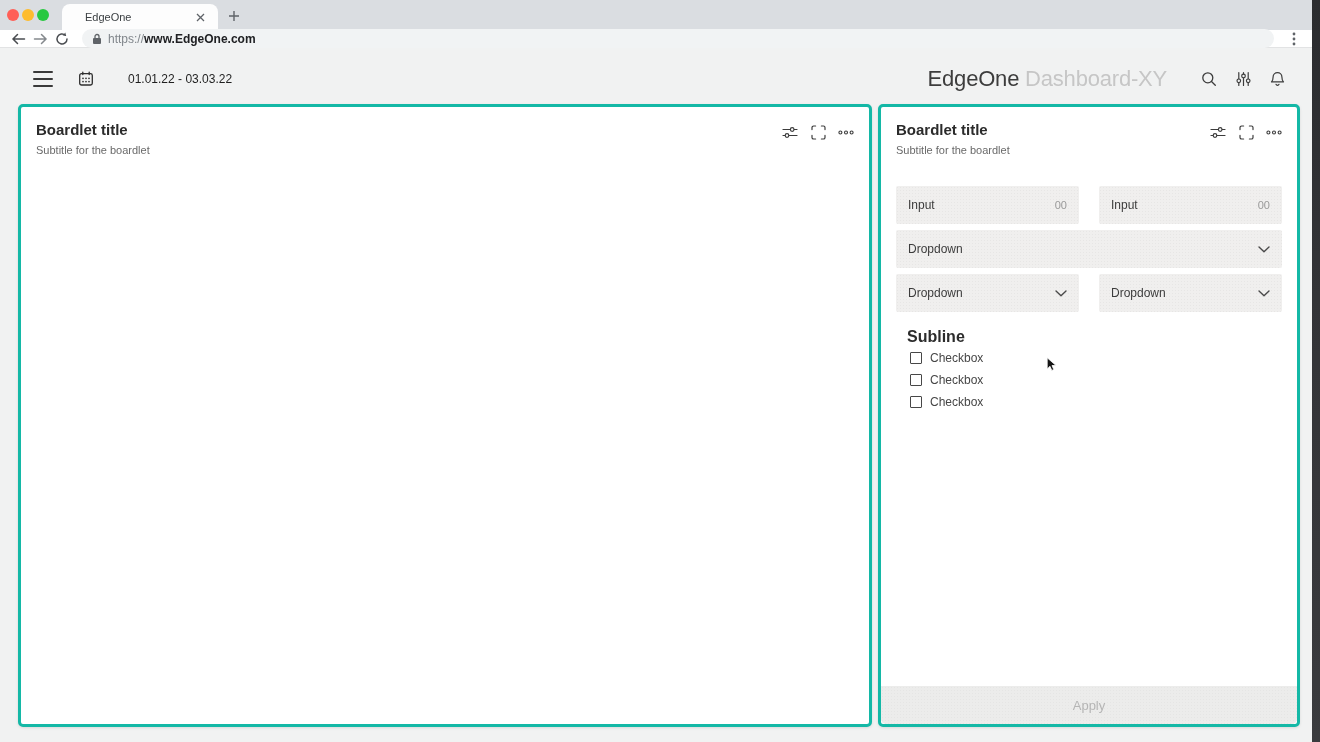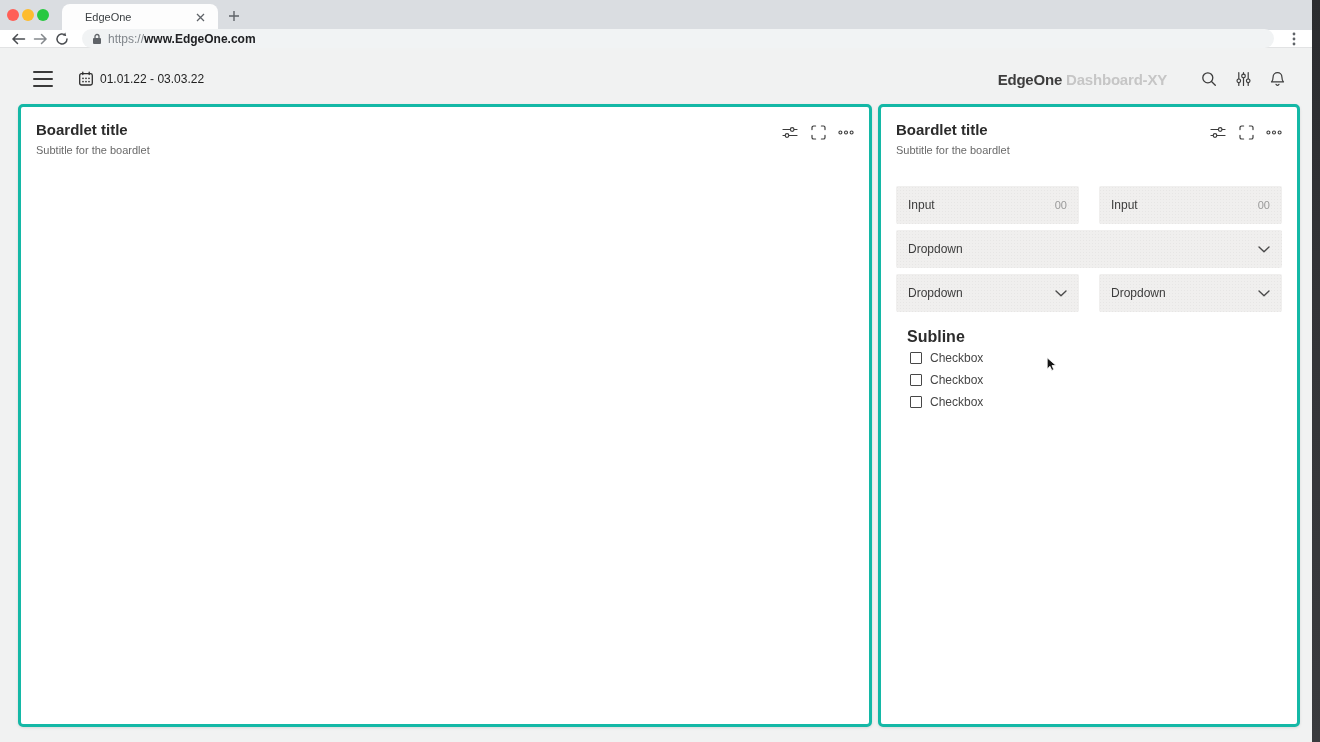--- a/index.html
+++ b/index.html
@@ -27,23 +27,23 @@
   .url-text { font-size:12px; margin-left:6px; white-space:nowrap; }
   .url-scheme { color:#80868b; }
   .url-host { color:#202124; font-weight:bold; }
 
   
   .app-header { position:absolute; left:0; top:56px; width:1312px; height:46px; display:flex; align-items:center;
     padding:0 27px 0 33px; background:#f1f2f2; }
   .hamburger { width:20px; height:16px; display:flex; flex-direction:column; justify-content:space-between; cursor:pointer; }
   .hamburger span { display:block; height:2px; background:#3a3a3a; border-radius:1px; }
   .date-chip { display:flex; align-items:center; gap:6px; margin-left:25px; cursor:pointer; }
-  .date-text { font-size:12px; color:#1f1f1f; }
+  .date-text { font-size:12px; color:#1f1f1f;margin-left:28px; }
   .header-spacer { flex:1; }
-  .logo { font-size:15px; font-weight:bold; letter-spacing:-0.2px; white-space:nowrap; cursor:default; }
+  .logo { font-size:22px; font-weight:normal; letter-spacing:-0.2px; white-space:nowrap; cursor:default; }
   .logo-primary { color:#3d3d3d; }
   .logo-secondary { color:#c6c6c6; }
   .header-icons { display:flex; align-items:center; gap:18px; margin-left:34px; }
   .icon-btn { width:16px; height:16px; display:flex; align-items:center; justify-content:center; cursor:pointer; color:#3c3c3c; }
 
   
   .boardlet { position:absolute; top:104px; height:623px; background:#ffffff; border-radius:5px;
     border:3px solid #14b8a6; box-shadow:0 1px 3px rgba(0,0,0,0.10); }
   .boardlet-left { left:18px; width:854px; }
   .boardlet-right { left:878px; width:422px; }
@@ -294,20 +294,21 @@
       <div class="checkbox-row">
         <span class="checkbox-box"></span>
         <span class="checkbox-label">Checkbox</span>
       </div>
       <div class="checkbox-row">
         <span class="checkbox-box"></span>
         <span class="checkbox-label">Checkbox</span>
       </div>
     </div>
 
+    <button class="apply-btn">Apply</button>
   </div>
 </div>
 
 <div class="right-edge-strip"></div>
 <div class="mouse-cursor">
   <svg width="12" height="16" viewBox="0 0 12 16">
     <path d="M1.2 0.8 L1.2 12 L4 9.3 L5.8 13.4 L7.8 12.5 L6 8.6 L9.8 8.3 Z" fill="#141414" stroke="#fff" stroke-width="0.8"></path>
   </svg>
 </div>
 

